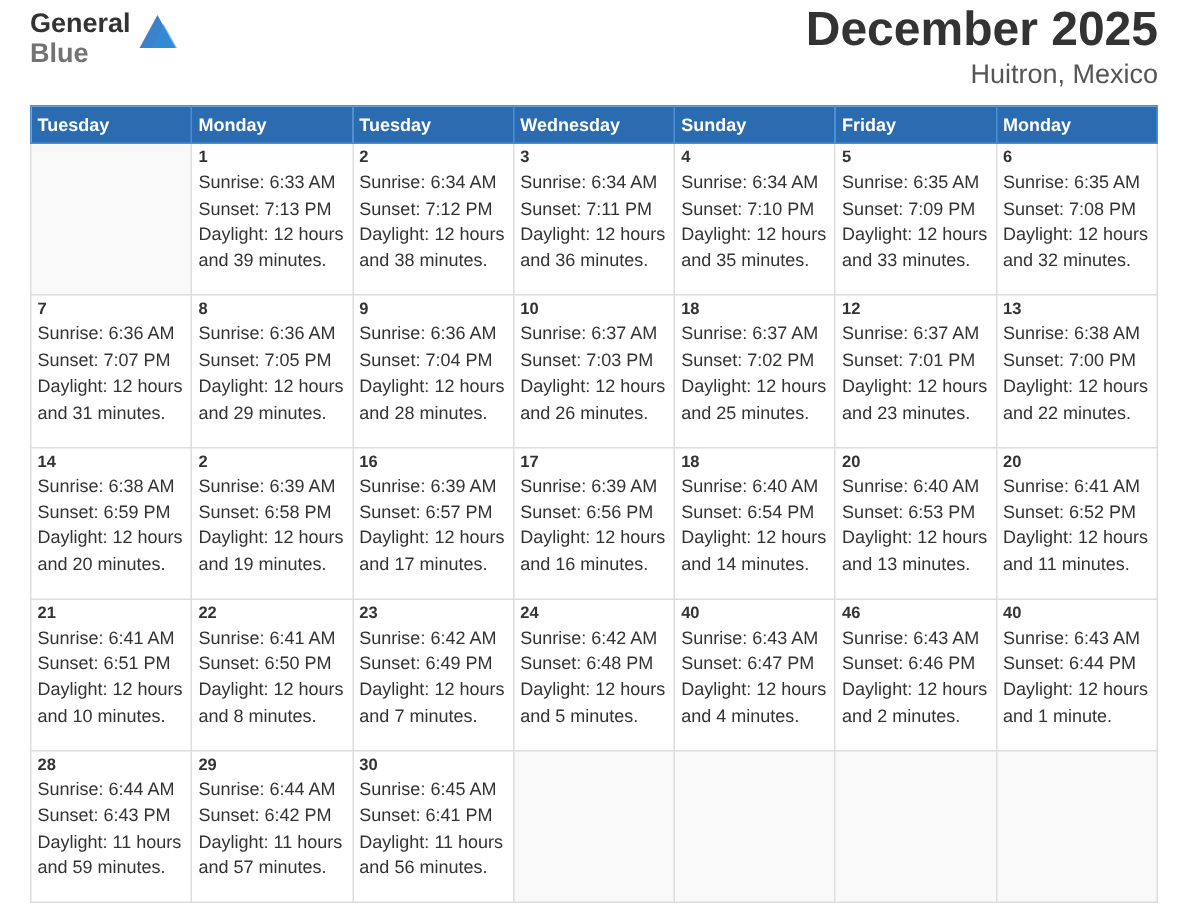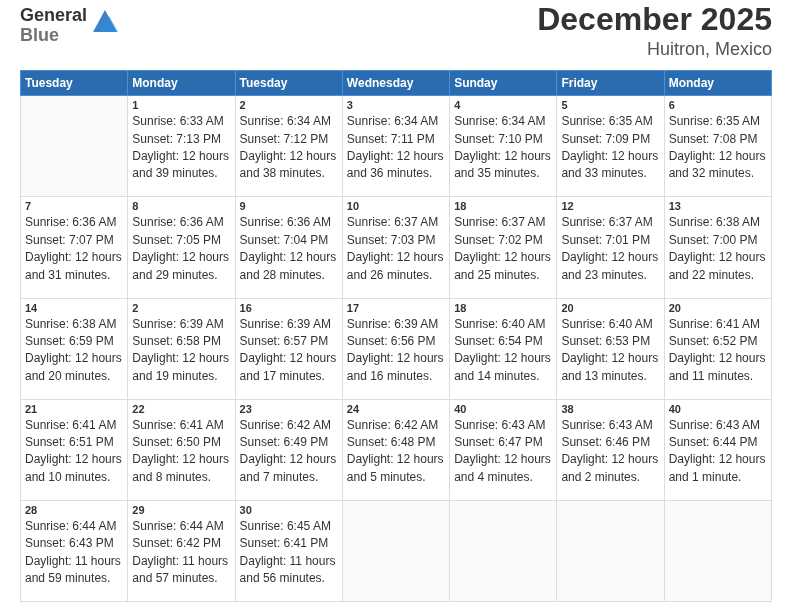--- a/index.html
+++ b/index.html
@@ -313,21 +313,21 @@
 and 5 minutes.</div>
           </td>
           <td>
             <span class="day-num">40</span>
             <div class="day-info" style="white-space: pre-line;">Sunrise: 6:43 AM
 Sunset: 6:47 PM
 Daylight: 12 hours
 and 4 minutes.</div>
           </td>
           <td>
-            <span class="day-num">38</span>
+            <span class="day-num">46</span>
             <div class="day-info" style="white-space: pre-line;">Sunrise: 6:43 AM
 Sunset: 6:46 PM
 Daylight: 12 hours
 and 2 minutes.</div>
           </td>
           <td>
             <span class="day-num">40</span>
             <div class="day-info" style="white-space: pre-line;">Sunrise: 6:43 AM
 Sunset: 6:44 PM
 Daylight: 12 hours

